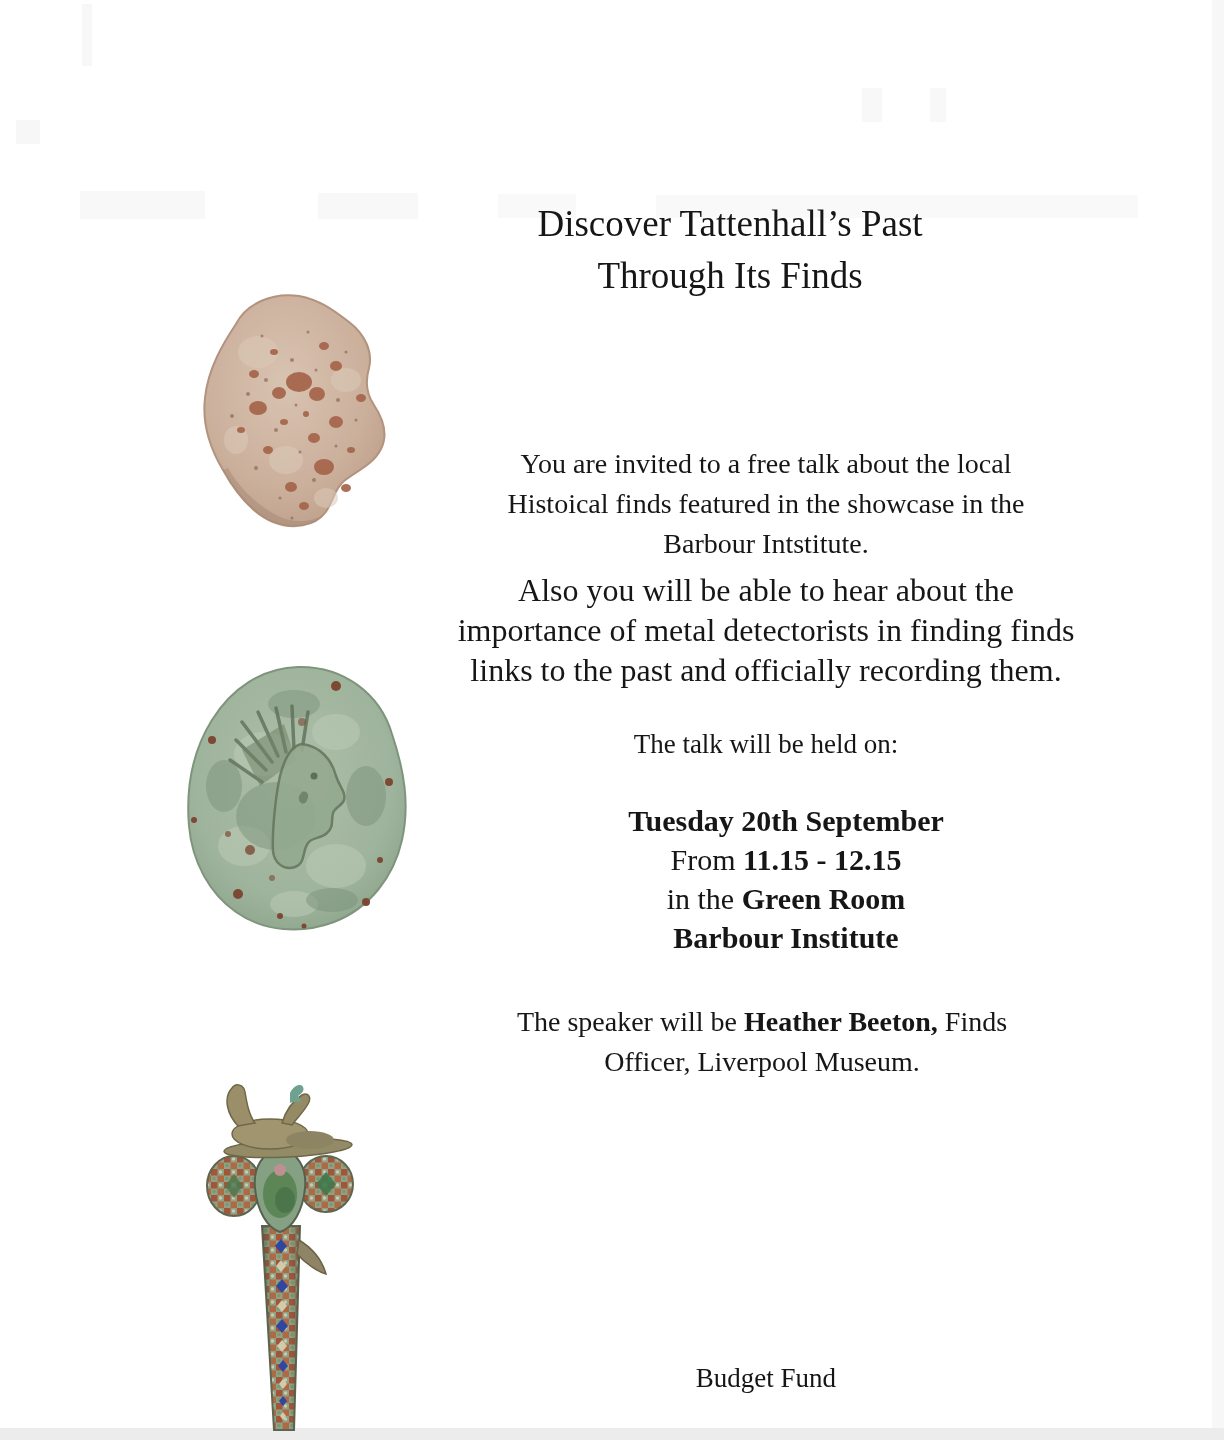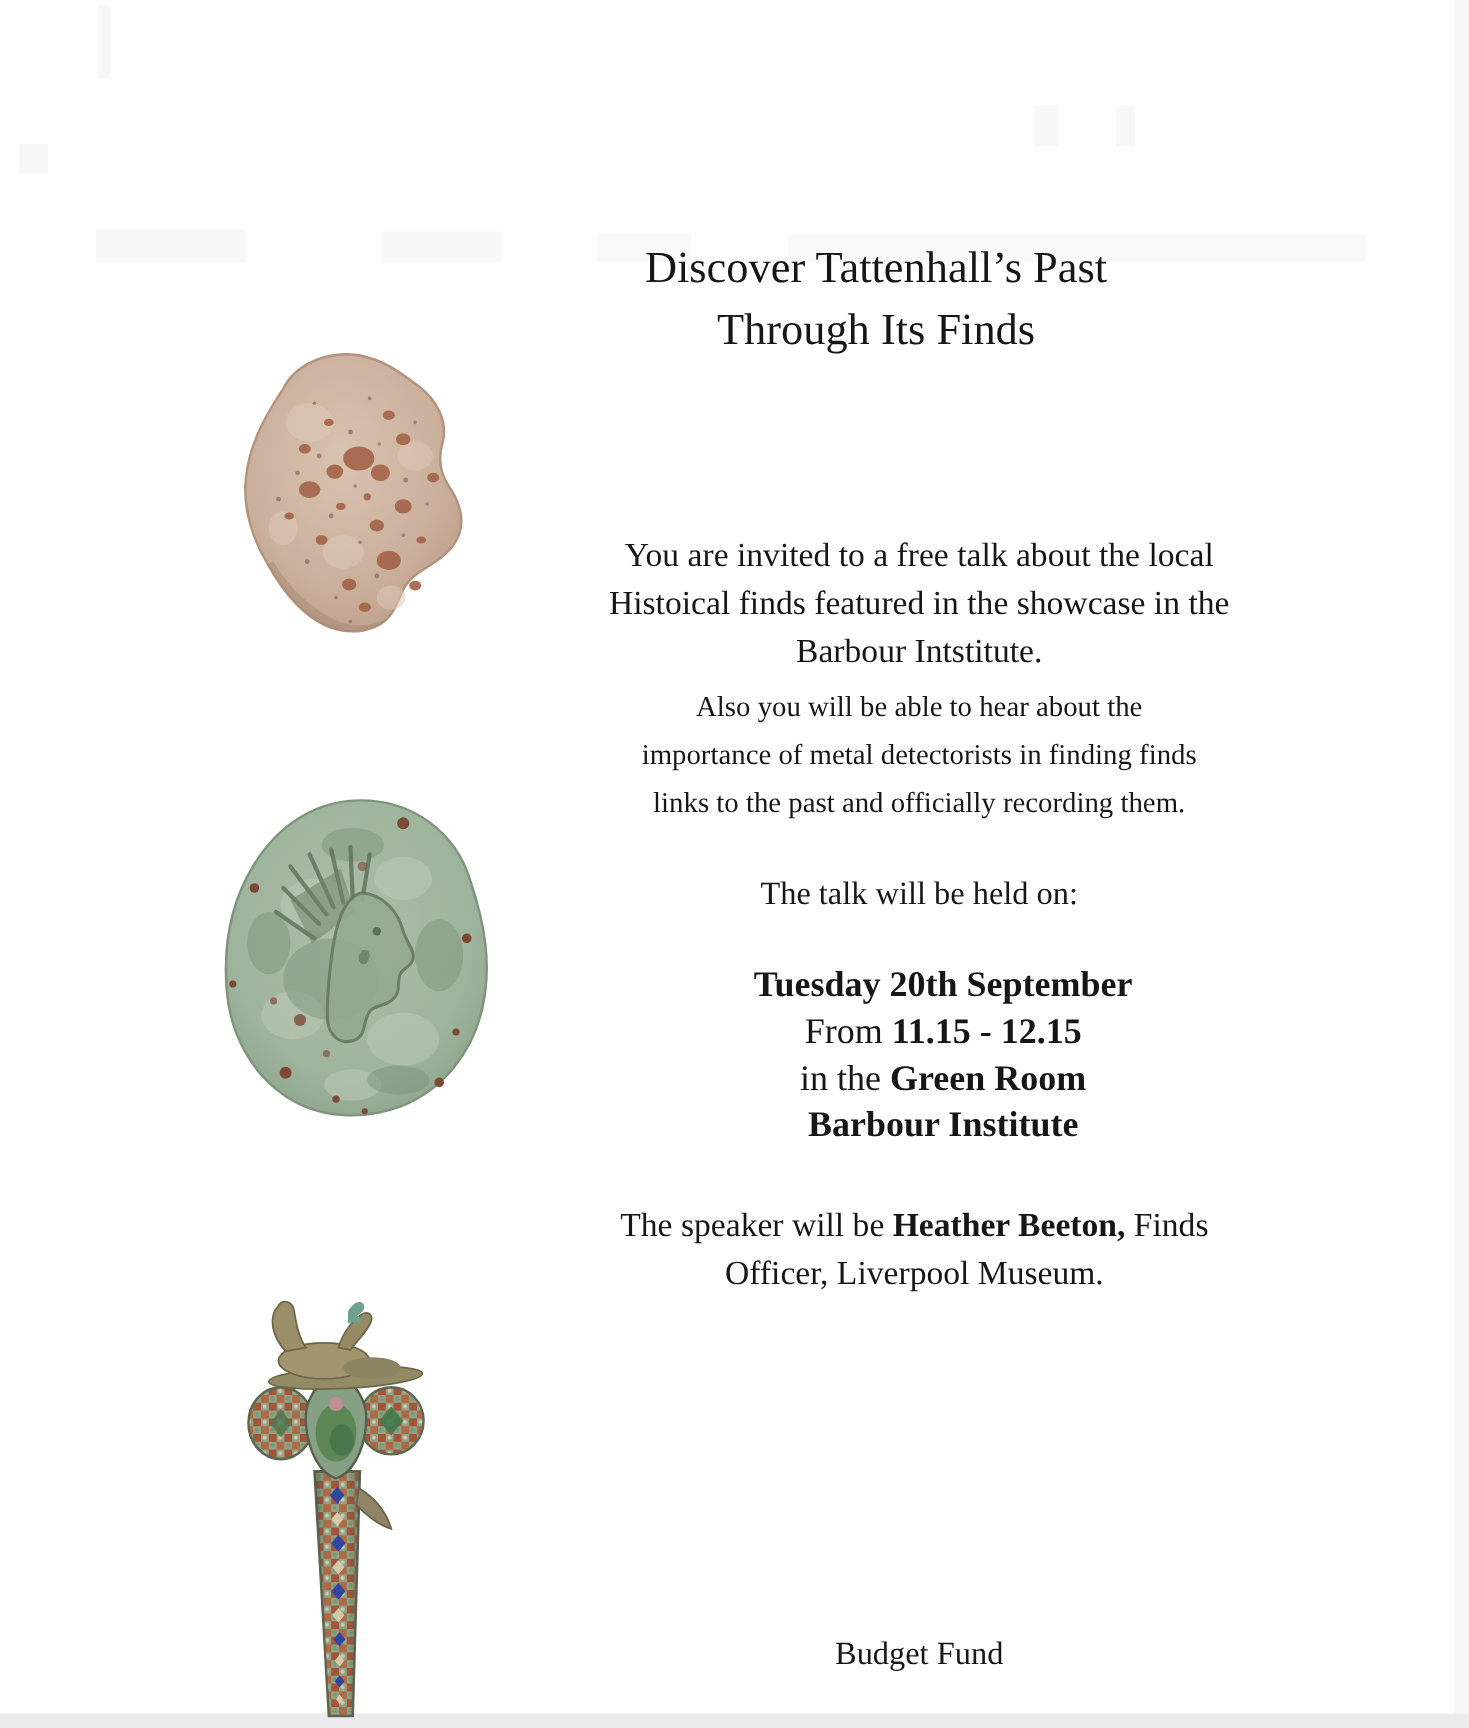--- a/index.html
+++ b/index.html
@@ -3,21 +3,21 @@
 <meta charset="utf-8">
 <style>
   html,body{margin:0;padding:0;}
   body{width:1224px;height:1440px;position:relative;background:#ffffff;overflow:hidden;
        font-family:"Liberation Serif","DejaVu Serif",serif;color:#161616;}
   .abs{position:absolute;}
   .centered{text-align:center;}
   
   .title{left:328px;top:198px;width:804px;font-size:37px;line-height:52px;}
   .para1{left:420px;top:412px;width:692px;font-size:28px;line-height:40px;margin-top:32px;}
-  .para2{left:420px;top:570px;width:692px;font-size:24px;line-height:40px;}
+  .para2{left:420px;top:570px;width:692px;font-size:32px;line-height:40px;}
   .held{left:420px;top:726px;width:692px;font-size:27px;line-height:36px;}
   .event{left:440px;top:801px;width:692px;font-size:30px;line-height:39px;}
   .speaker{left:416px;top:1002px;width:692px;font-size:28px;line-height:40px;}
   .sponsor{left:420px;top:1360px;width:692px;font-size:27px;line-height:37px;}
   .b{font-weight:bold;}
   
   .img-sherd{left:196px;top:290px;}
   .img-coin{left:184px;top:664px;}
   .img-pin{left:198px;top:1078px;}
   

